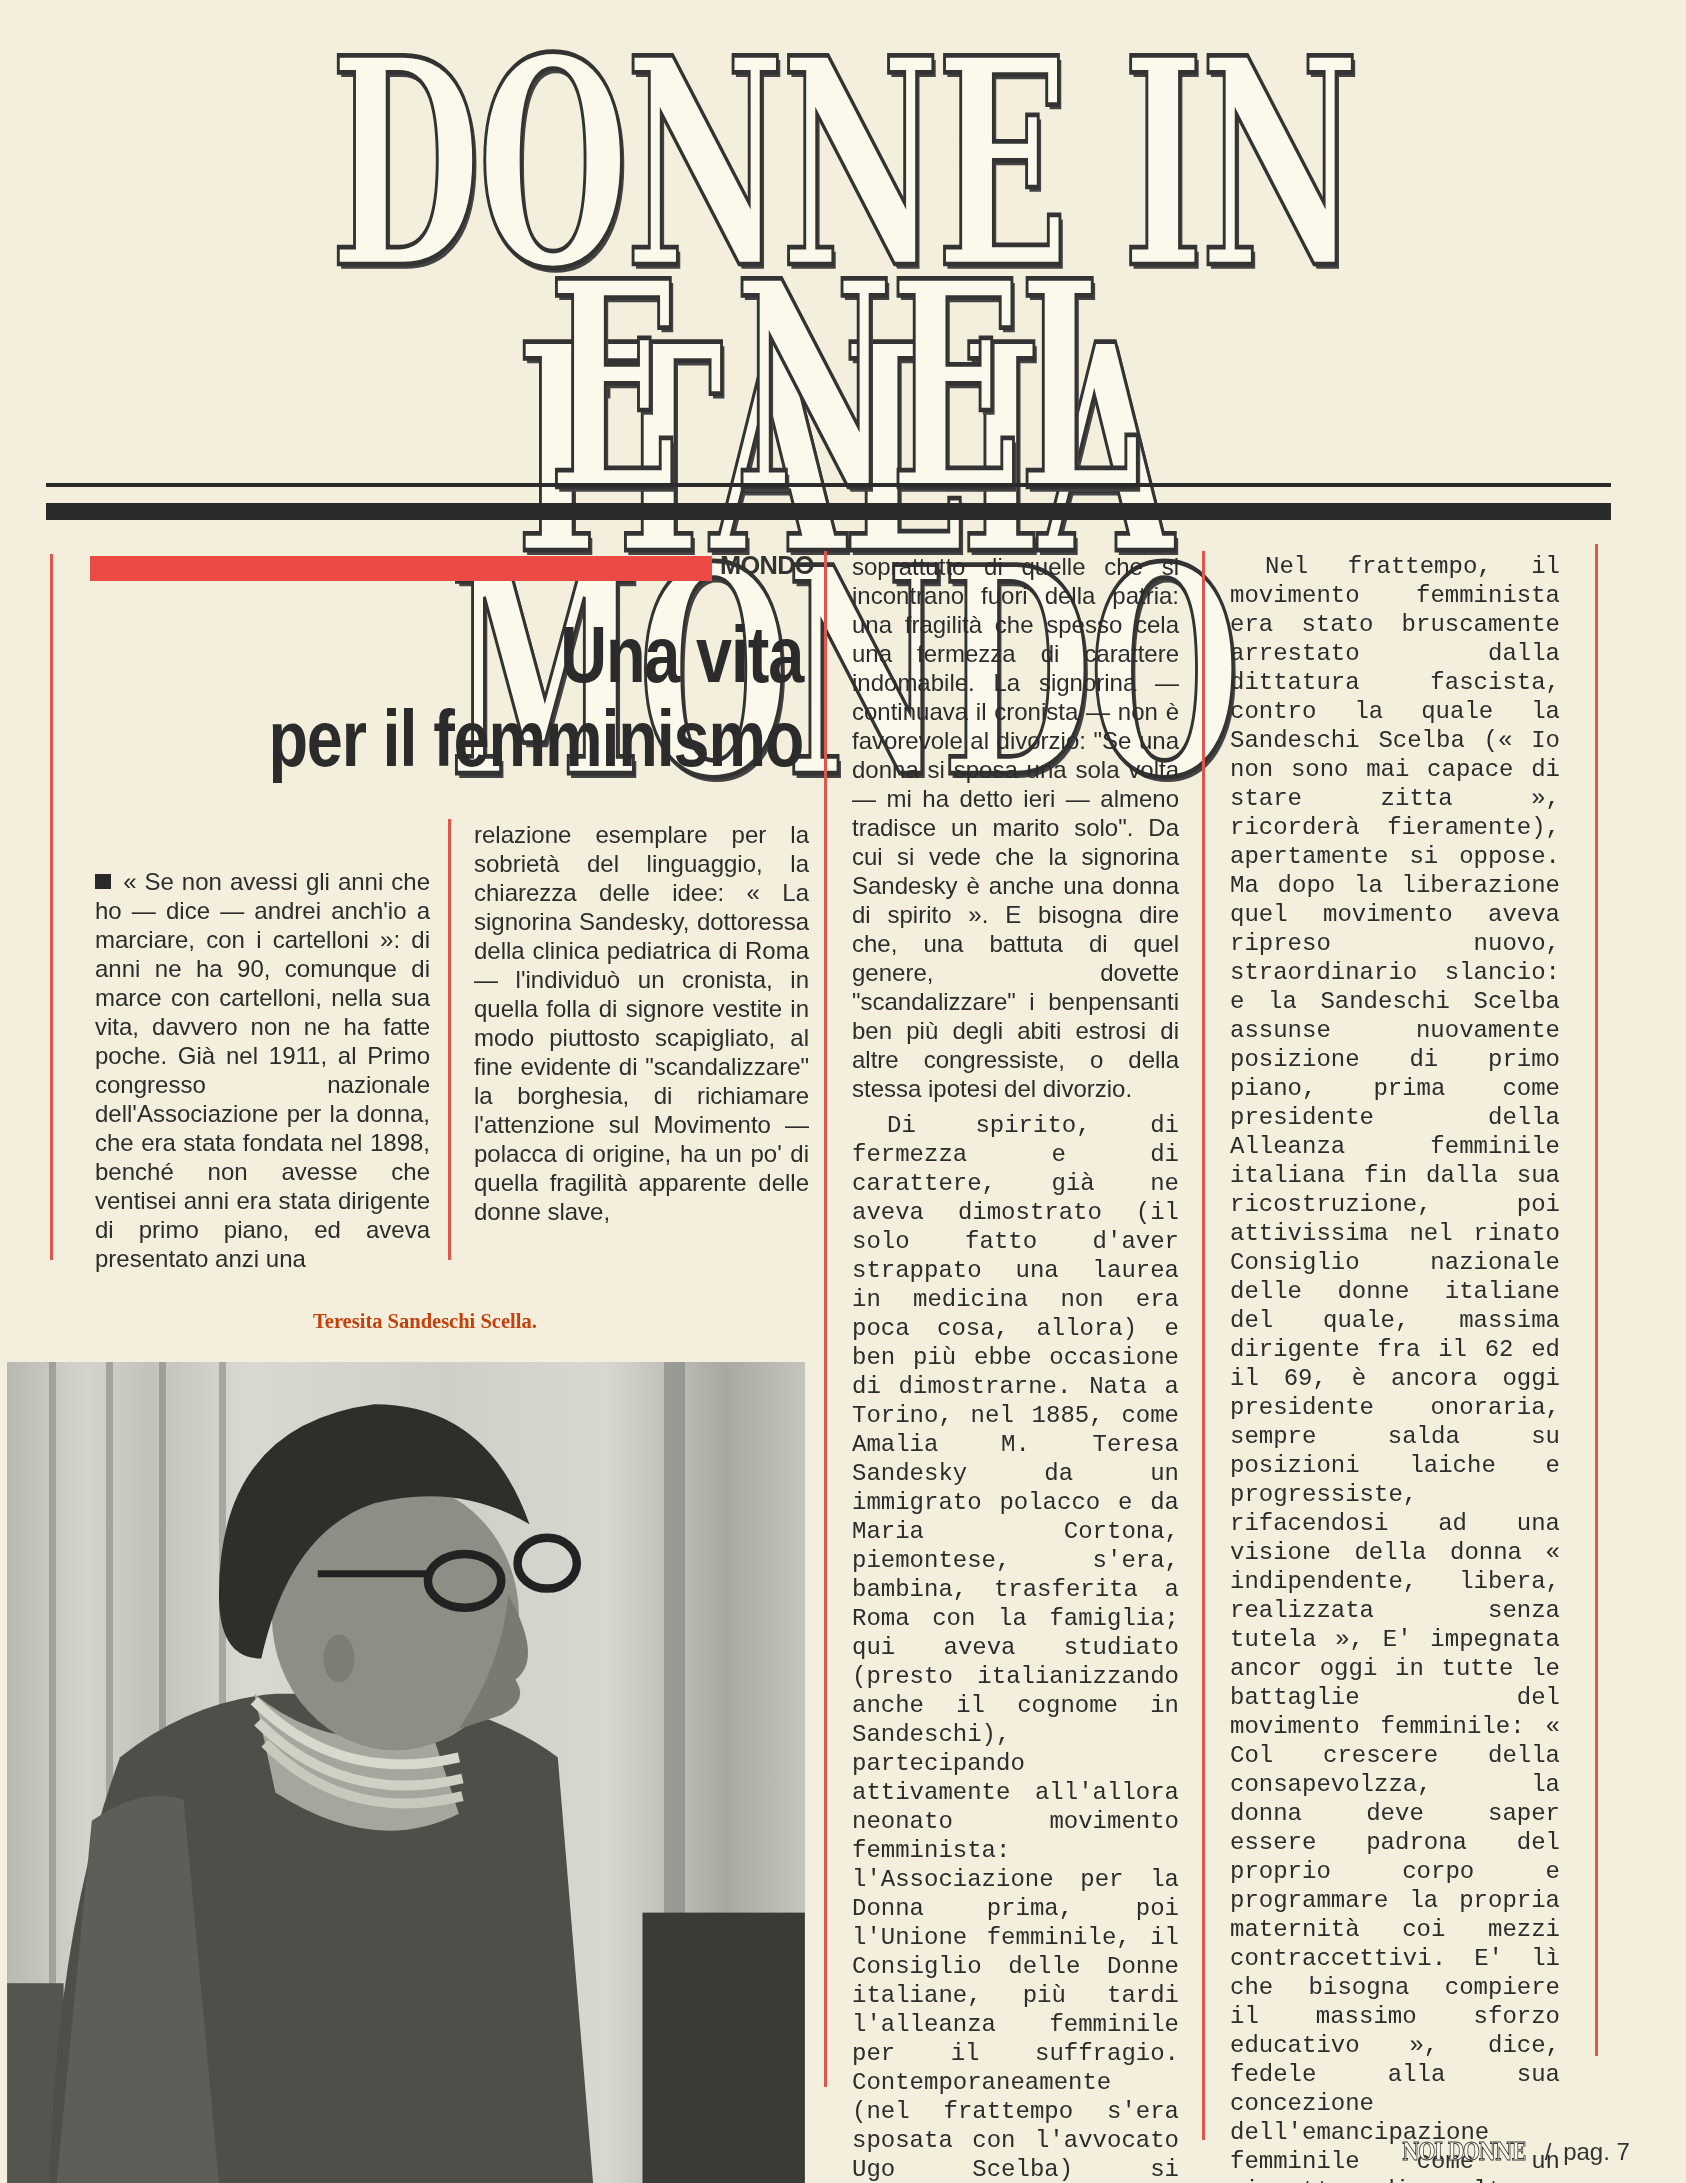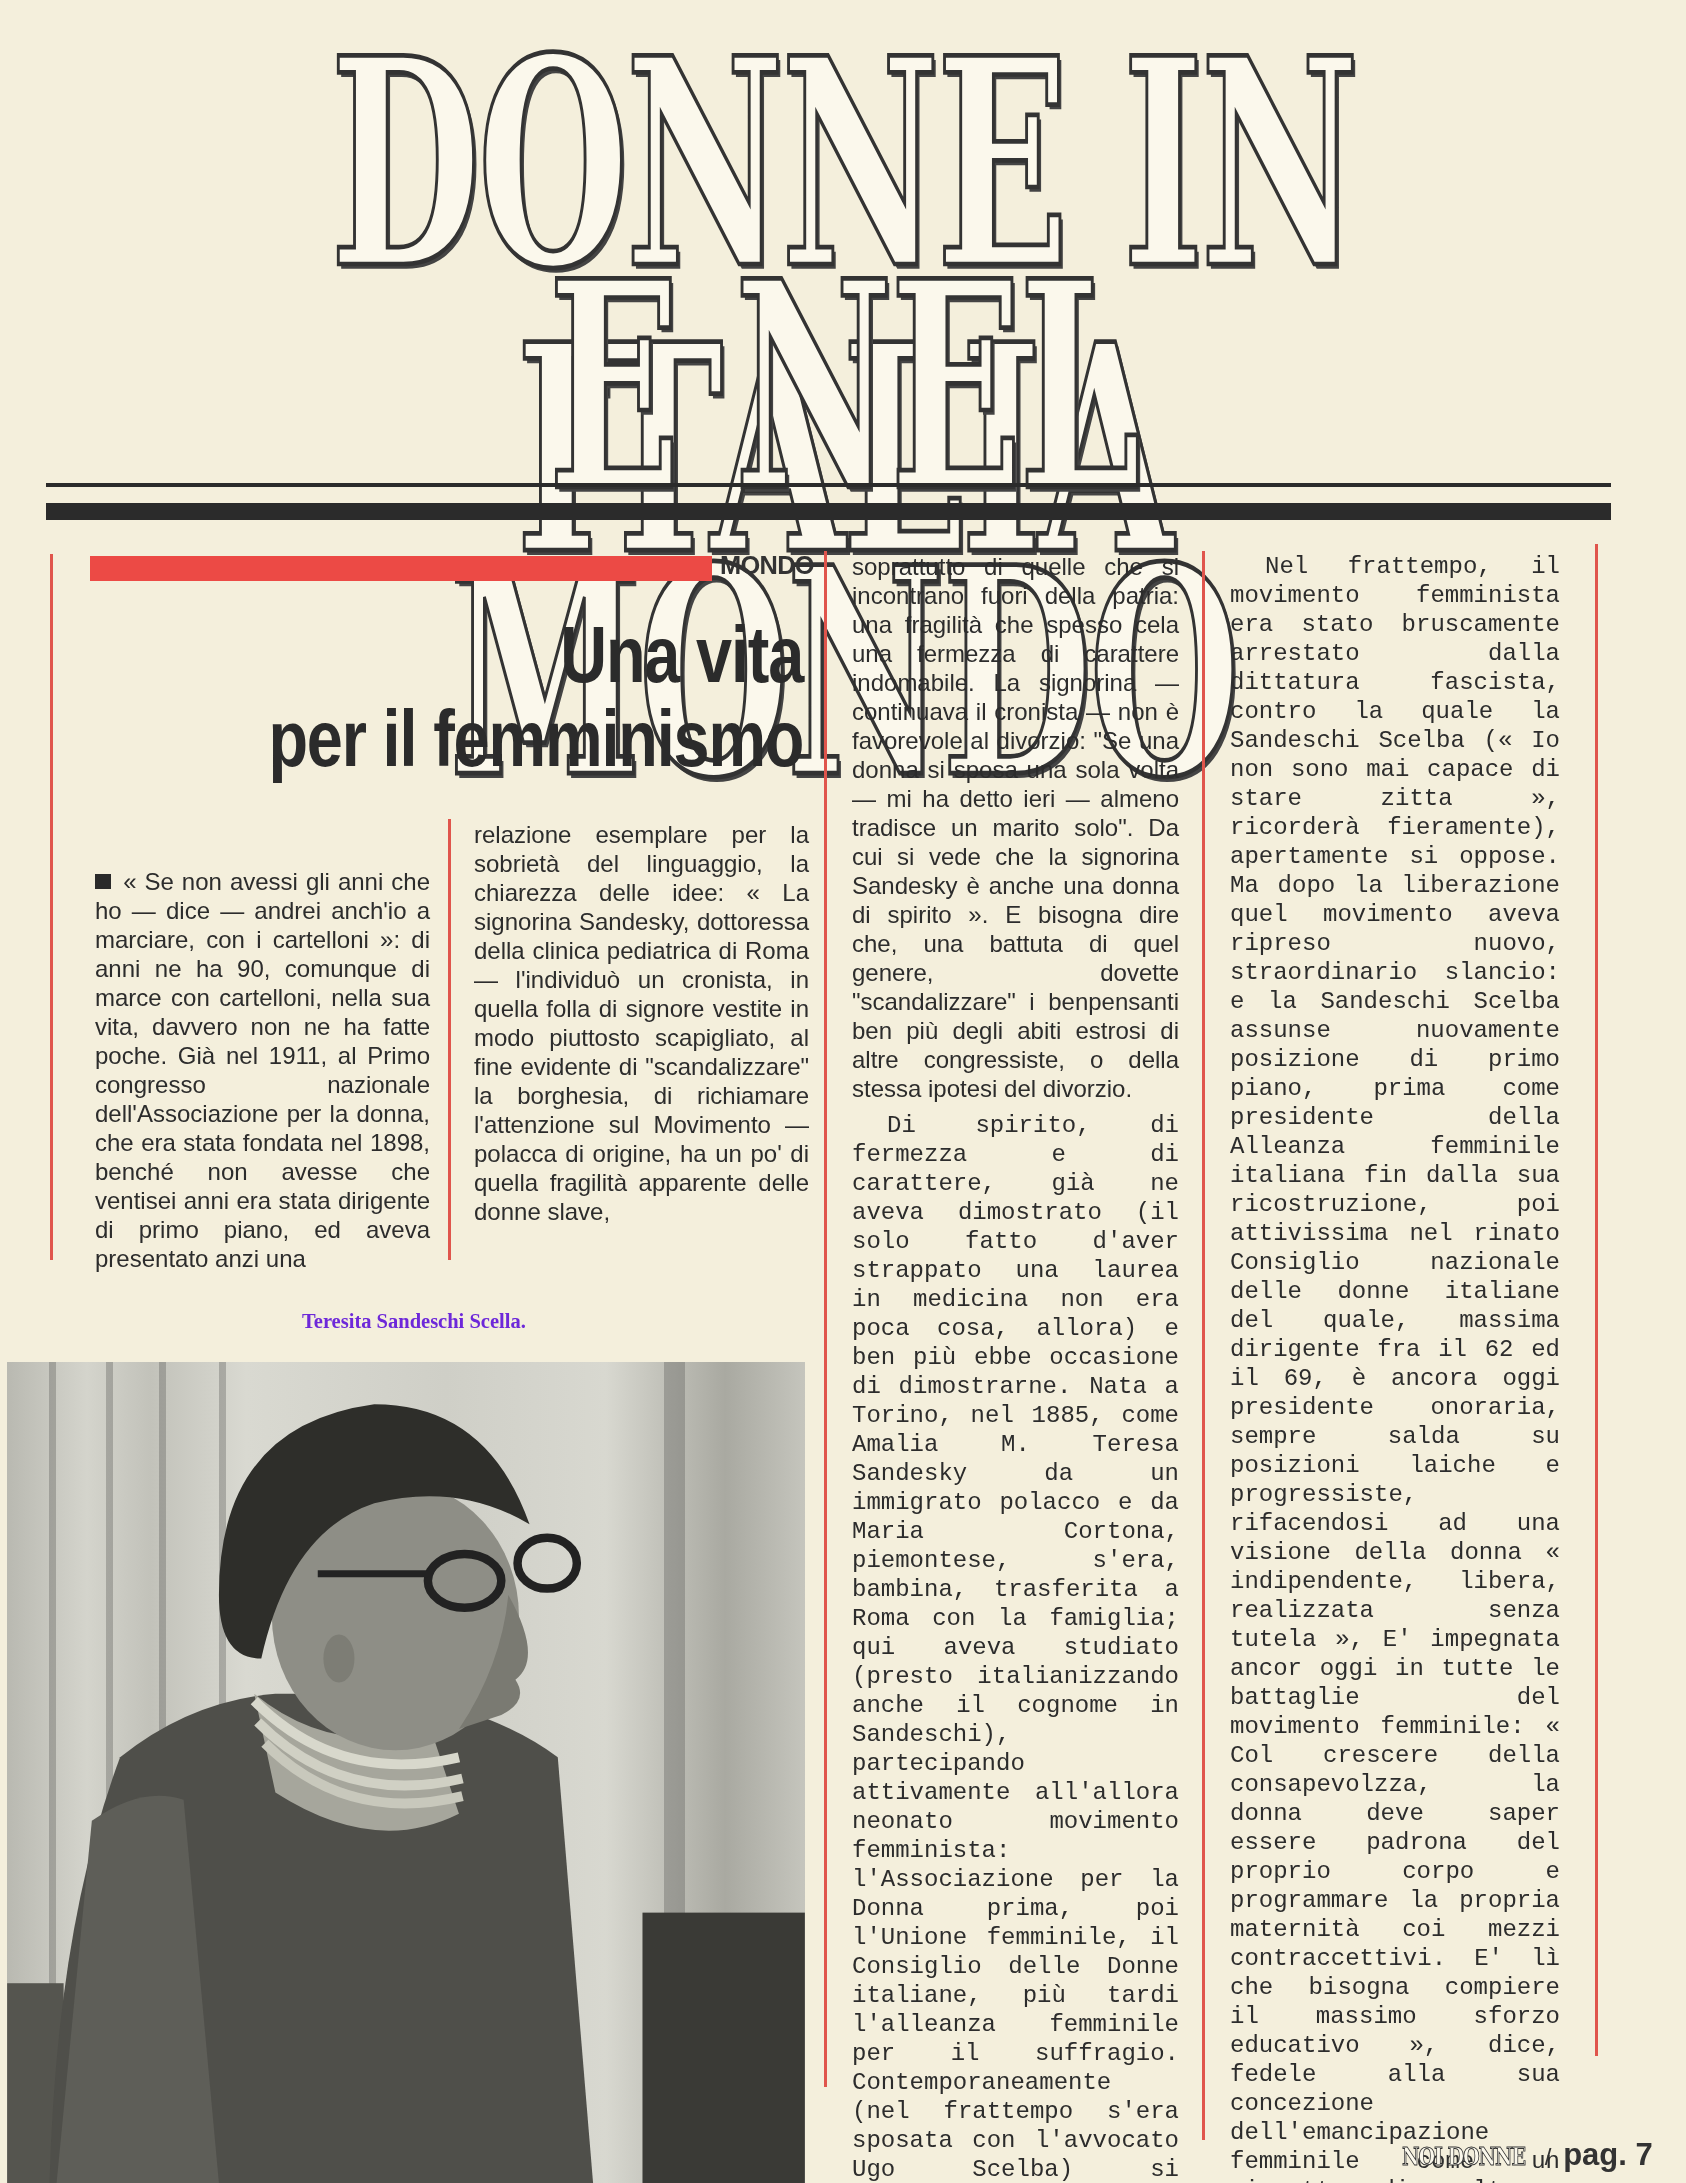--- a/index.html
+++ b/index.html
@@ -36,31 +36,31 @@
 
   .col { position: absolute; font-size: 24px; line-height: 29px; text-align: justify; color: #2c2c2c; }
   .col p { margin: 8px; }
   .col .ind { text-indent: 35px; font-family: Liberation Mono, monospace; }
   #c1 { left: 87px; top: 859px; width: 351px; }
   #c2 { left: 466px; top: 812px; width: 351px; }
   #c3 { left: 844px; top: 544px; width: 343px; }
   #c4 { left: 1222px; top: 544px; width: 346px; }
   .bullet { display: inline-block; width: 15.5px; height: 15.5px; background: #2a2a2a; margin-right: 12.7px; vertical-align: 0.7px; }
 
-  .caption { position: absolute; left: 302px; top: 1310px; font-family: "Liberation Serif", serif; font-weight: bold; font-size: 20.5px; color: #6d28d9; }
+  .caption { position: absolute; left: 313px; top: 1310px; font-family: "Liberation Serif", serif; font-weight: bold; font-size: 20.5px; color: #c2410c; }
 
   .photo { position: absolute; left: 7px; top: 1362px; width: 798px; height: 821px; overflow: hidden;
            background: linear-gradient(90deg, #b9b9b1 0%, #d4d4cc 10%, #c2c2ba 18%, #d9d9d1 30%, #cfcfc7 55%, #d8d8d0 75%, #a9a9a1 90%, #c5c5bd 100%); }
   .photo .stripe { position: absolute; top: 0; bottom: 0; width: 7px; background: rgba(90,90,85,0.35); }
   .photo svg { position: absolute; left: 0; top: 0; }
   .foot-wrap { position: absolute; left: 1402px; top: 2137px; white-space: nowrap; }
   .foot-logo { font-family: "DejaVu Serif", serif; font-weight: bold; font-size: 24px; color: #fbf8ec;
                -webkit-text-stroke: 0.9px #333; letter-spacing: -1.4px; display: inline-block; transform: scaleX(0.8); transform-origin: left; }
   .foot-sep { font-size: 24px; color: #333; margin-left: -14px; margin-right: 8.5px; }
-  .foot-page { font-size: 31px; font-weight: bold; color: #333; }
+  .foot-page { font-size: 24px; font-weight: normal; color: #333; }
 </style>
 </head>
 <body>
 
 <div id="mh1" class="masthead">DONNE IN ITALIA</div>
 <div id="mh2" class="masthead">E NEL MONDO</div>
 <div class="rule-thin"></div>
 <div class="rule-thick"></div>
 
 <div class="red-v" style="left:50px; top:554px; height:706px;"></div>

